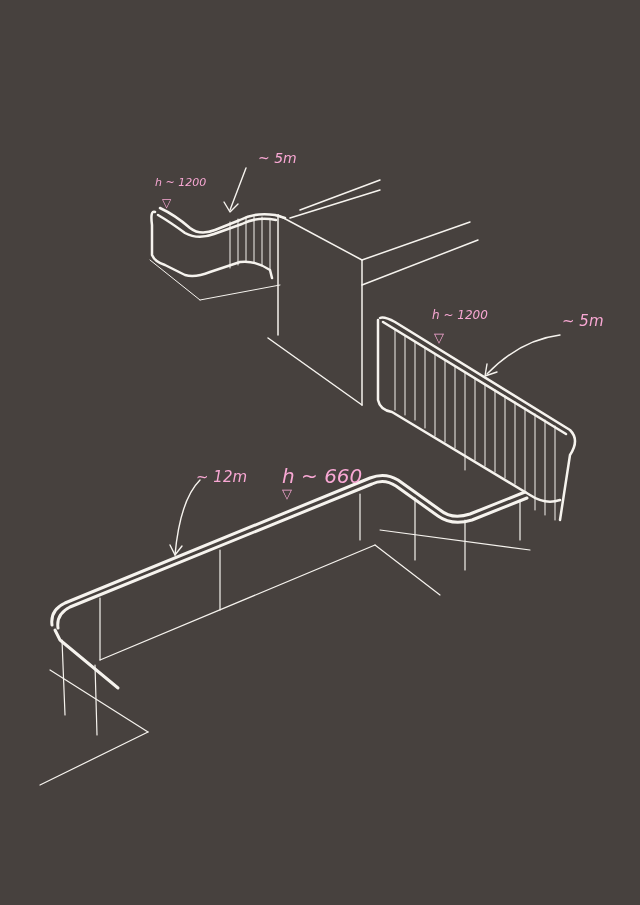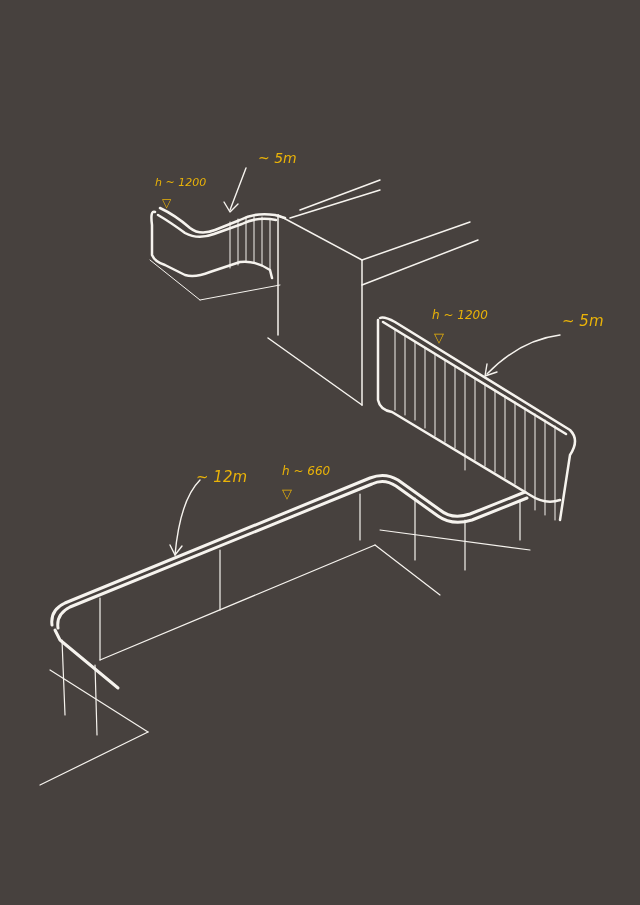--- a/index.html
+++ b/index.html
@@ -1,18 +1,18 @@
 <!DOCTYPE html>
 <html><head>
 <meta charset="utf-8">
 <style>
   html, body { margin:0; padding:0; }
   body { width:640px; height:905px; background:#47413e; overflow:hidden; position:relative; }
   #canvas { position:absolute; left:0; top:0; width:640px; height:905px; }
-  .note { position:absolute; color:#eab308; font-family:"DejaVu Sans", sans-serif; font-style:italic; white-space:nowrap; }
+  .note { position:absolute; color:#f9a8d4; font-family:"DejaVu Sans", sans-serif; font-style:italic; white-space:nowrap; }
   svg path, svg line, svg polyline { fill:none; stroke:#f6f3ee; stroke-linecap:round; stroke-linejoin:round; }
 </style>
 </head>
 <body>
 
 <div id="canvas">
   <svg width="640" height="905" viewBox="0 0 640 905">
 
     <g stroke-width="2.5">
       <path d="M155 212 Q150 210 152 225 L152 255 Q155 262 165 265 L185 275 Q195 278 210 272 L240 262 Q255 260 270 270 L272 278"></path>
@@ -100,15 +100,15 @@
   </svg>
 
   
   <span class="note" style="left:155px;top:176px;font-size:11px;">h ~ 1200</span>
   <span class="note" style="left:162px;top:196px;font-size:12px;">▽</span>
   <span class="note" style="left:258px;top:150px;font-size:14px;">~ 5m</span>
   <span class="note" style="left:432px;top:308px;font-size:12px;">h ~ 1200</span>
   <span class="note" style="left:434px;top:330px;font-size:13px;">▽</span>
   <span class="note" style="left:562px;top:312px;font-size:15px;">~ 5m</span>
   <span class="note" style="left:196px;top:468px;font-size:15px;">~ 12m</span>
-  <span class="note" style="left:282px;top:464px;font-size:12px;">h ~ 660</span>
+  <span class="note" style="left:282px;top:464px;font-size:20px;">h ~ 660</span>
   <span class="note" style="left:282px;top:486px;font-size:13px;">▽</span>
 </div>
 
 </body></html>

